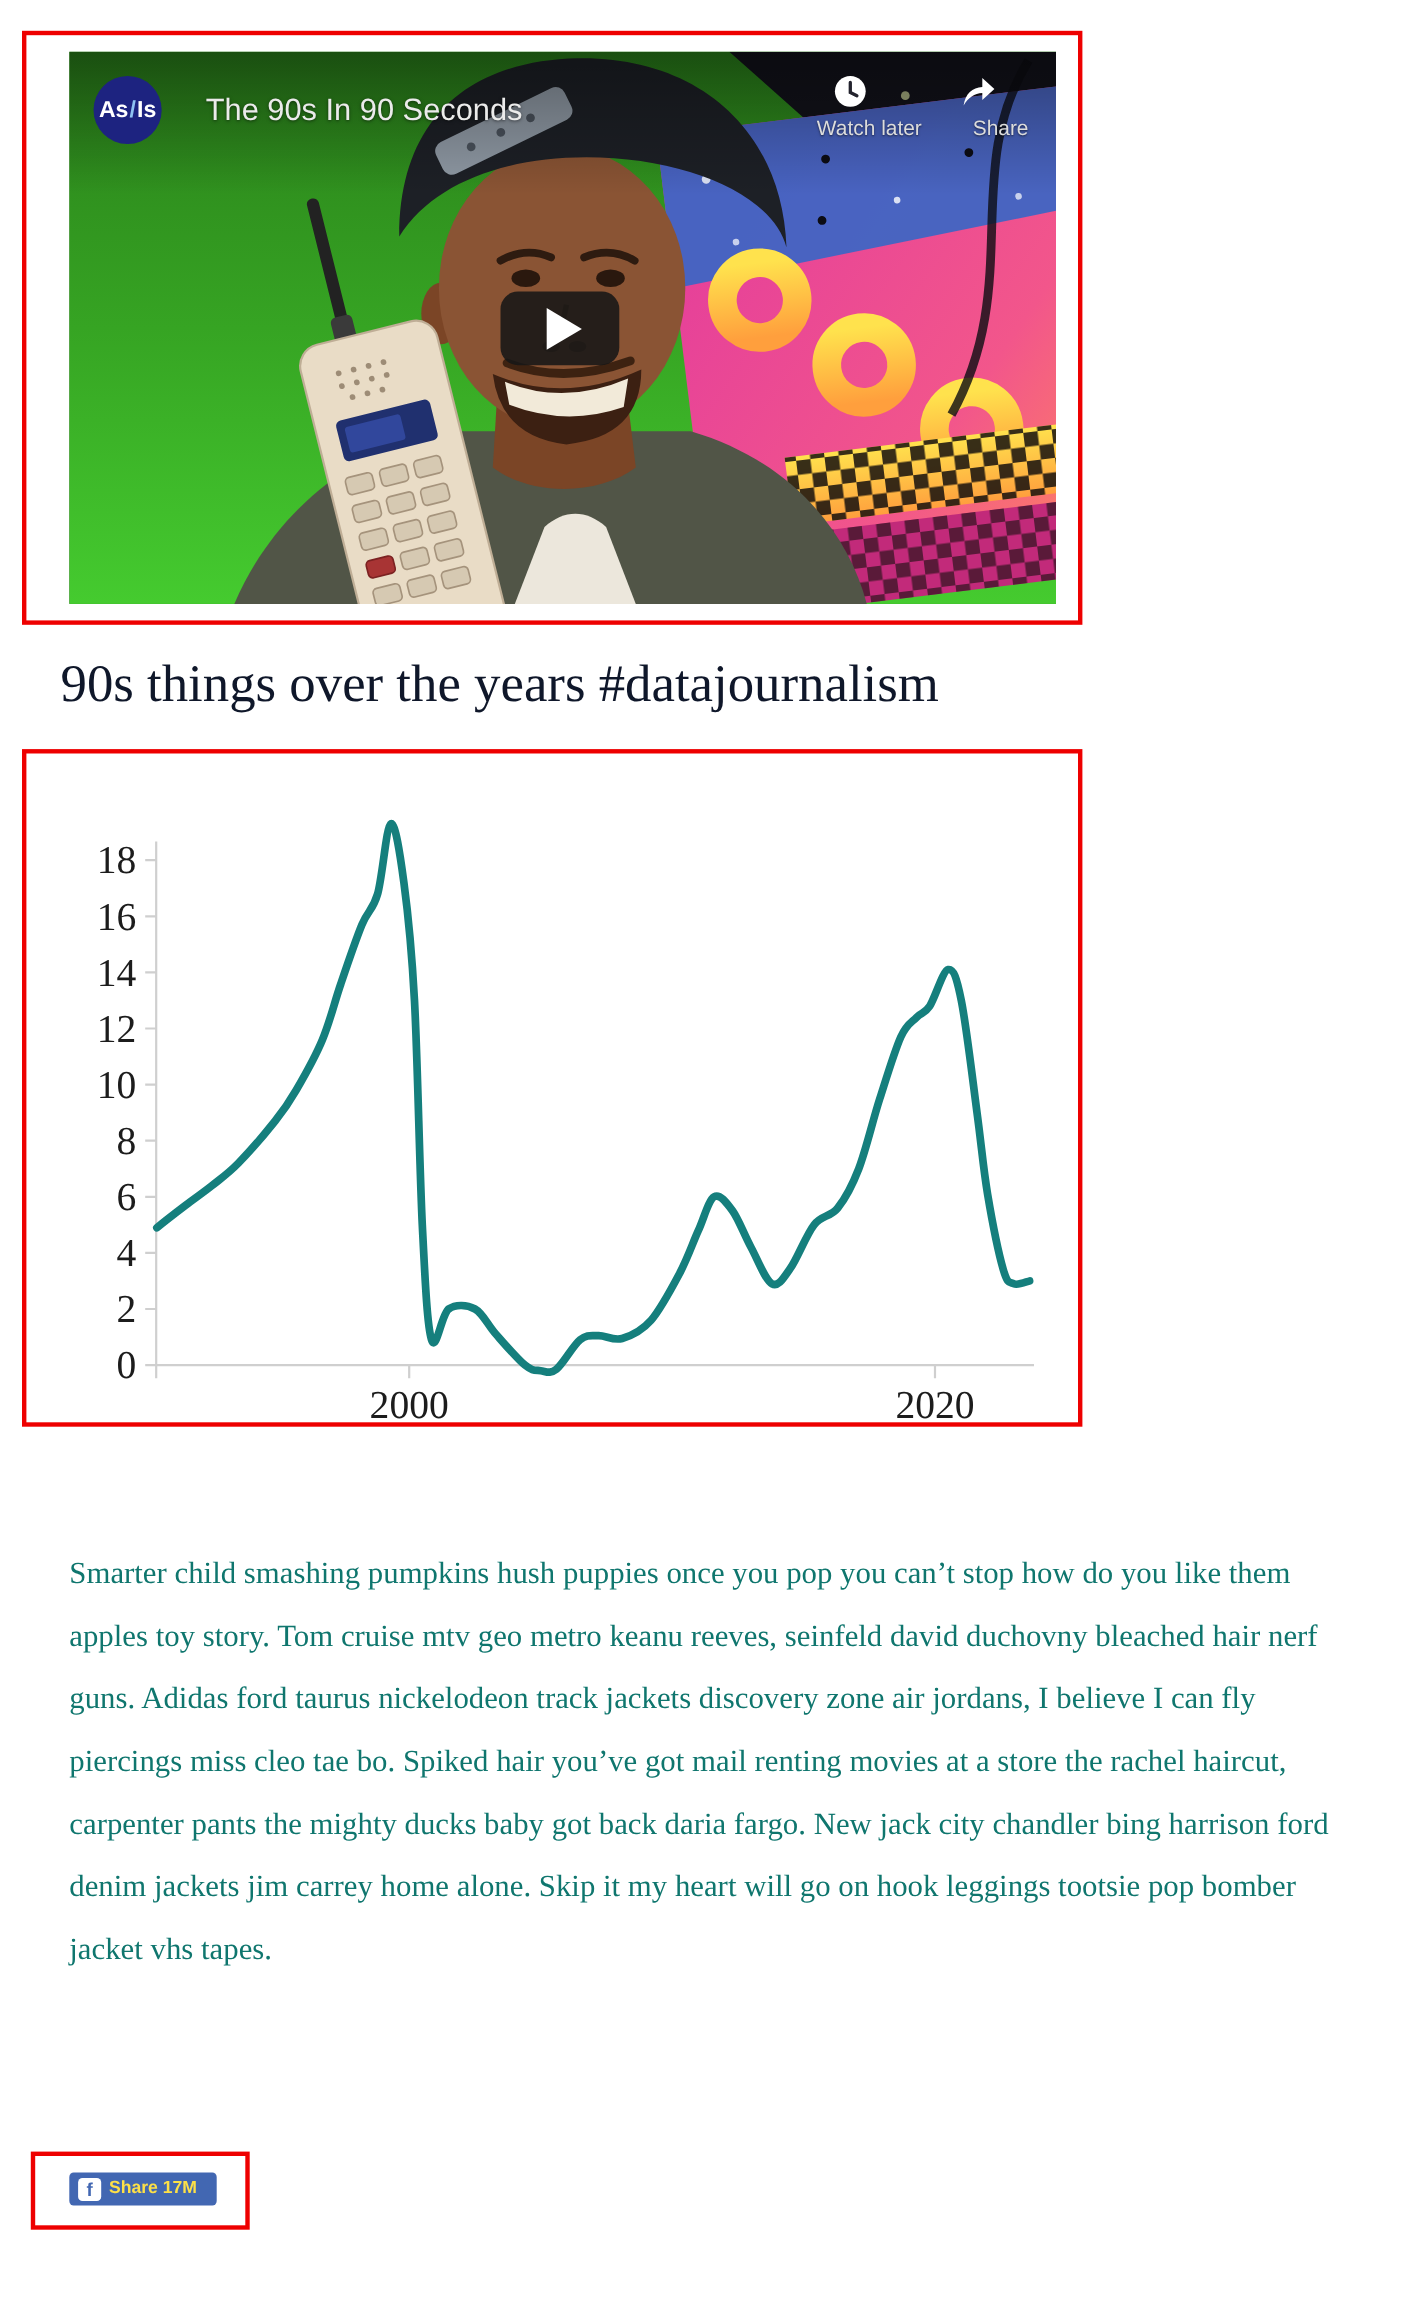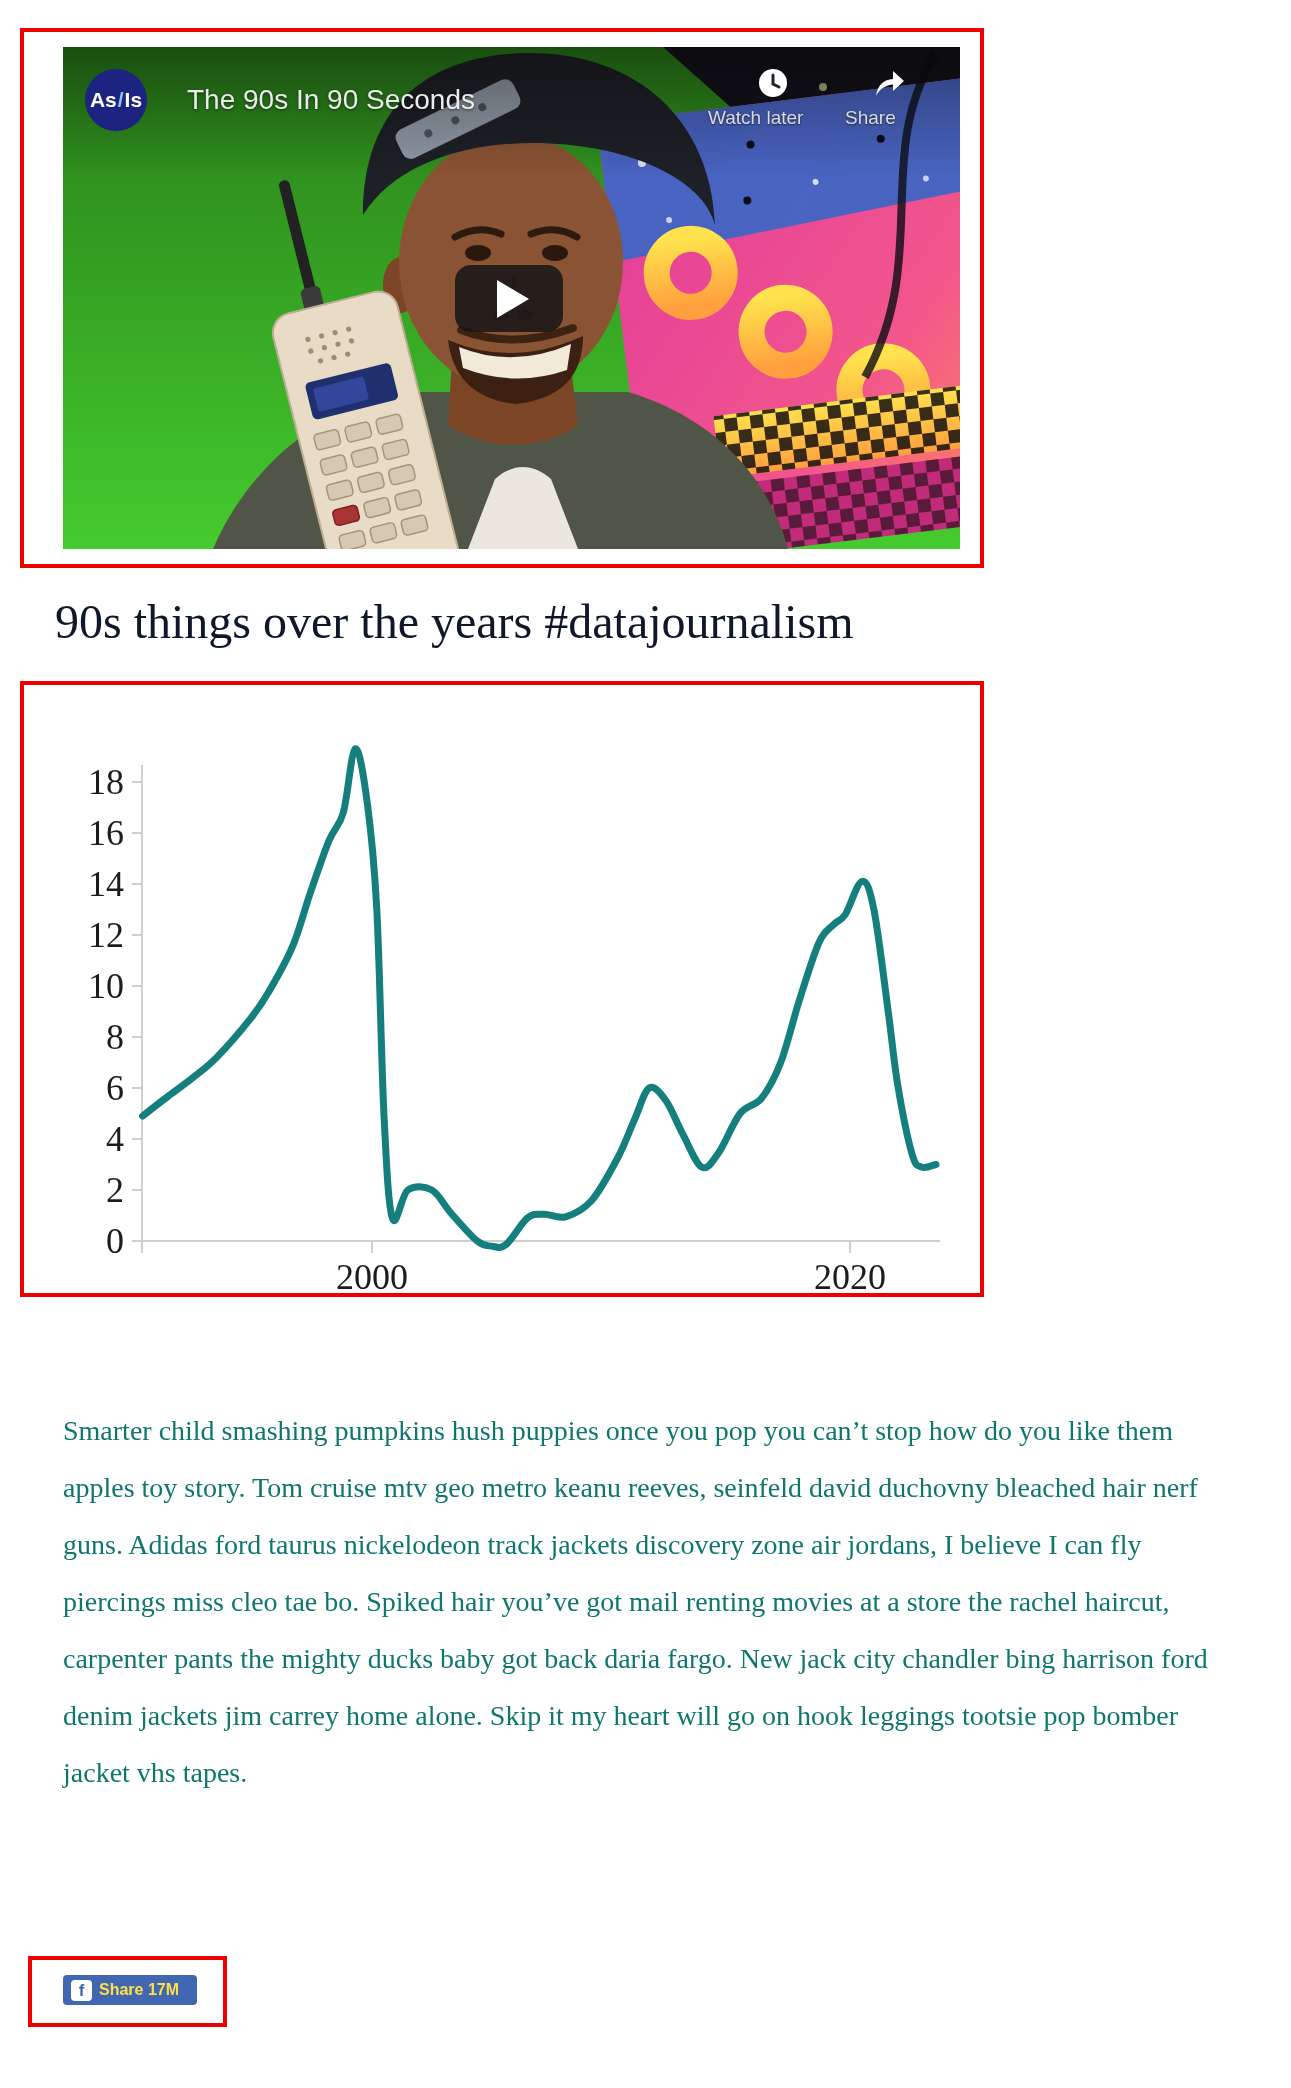--- a/index.html
+++ b/index.html
@@ -11,21 +11,21 @@
   .video-box{left:20px;top:28px;width:964px;height:540px;text-decoration:underline;}
   .video-thumb{position:absolute;left:39px;top:15px;width:897px;height:502px;background:#2a7f1a;overflow:hidden;}
   .thumb-art{position:absolute;left:0;top:0;width:100%;height:100%;}
   .video-scrim{position:absolute;left:0;top:0;width:100%;height:130px;
     background:linear-gradient(rgba(0,0,0,0.38),rgba(0,0,0,0));}
   .yt-header{position:absolute;left:22px;top:22px;display:flex;align-items:center;gap:16px;}
   .yt-avatar{width:62px;height:62px;border-radius:50%;background:#1d2380;display:flex;align-items:center;justify-content:center;
     font-family:"Liberation Sans",sans-serif;font-weight:bold;font-size:21px;color:#ffffff;letter-spacing:0;}
   .yt-avatar .slash{color:#8fc3f2;padding:0 1px;font-weight:bold;}
   .yt-title{font-family:"Liberation Sans",sans-serif;font-size:28px;color:#ebebeb;text-shadow:0 1px 3px rgba(0,0,0,0.55);margin-left:24px;}
-  .yt-action{position:absolute;top:20px;text-align:left;font-family:"Liberation Sans",sans-serif;color:#dcdcdc;cursor:pointer;}
+  .yt-action{position:absolute;top:20px;text-align:right;font-family:"Liberation Sans",sans-serif;color:#dcdcdc;cursor:pointer;}
   .yt-action .ic{display:block;margin:0 auto;}
   .yt-action .lbl{display:block;margin-top:8px;font-size:19px;text-shadow:0 1px 2px rgba(0,0,0,0.6);}
   .act-watch{left:645px;width:130px;}
   .act-share{left:782px;width:90px;}
   .play-btn{position:absolute;left:392px;top:218px;width:108px;height:67px;background:rgba(23,23,23,0.88);
     border-radius:16px;display:flex;align-items:center;justify-content:center;cursor:pointer;}
   .play-tri{width:0;height:0;border-left:32px solid #ffffff;border-top:19px solid transparent;border-bottom:19px solid transparent;margin-left:8px;}
 
   
   .caption{position:absolute;left:55px;top:594px;font-size:48px;color:#0f172a;}

